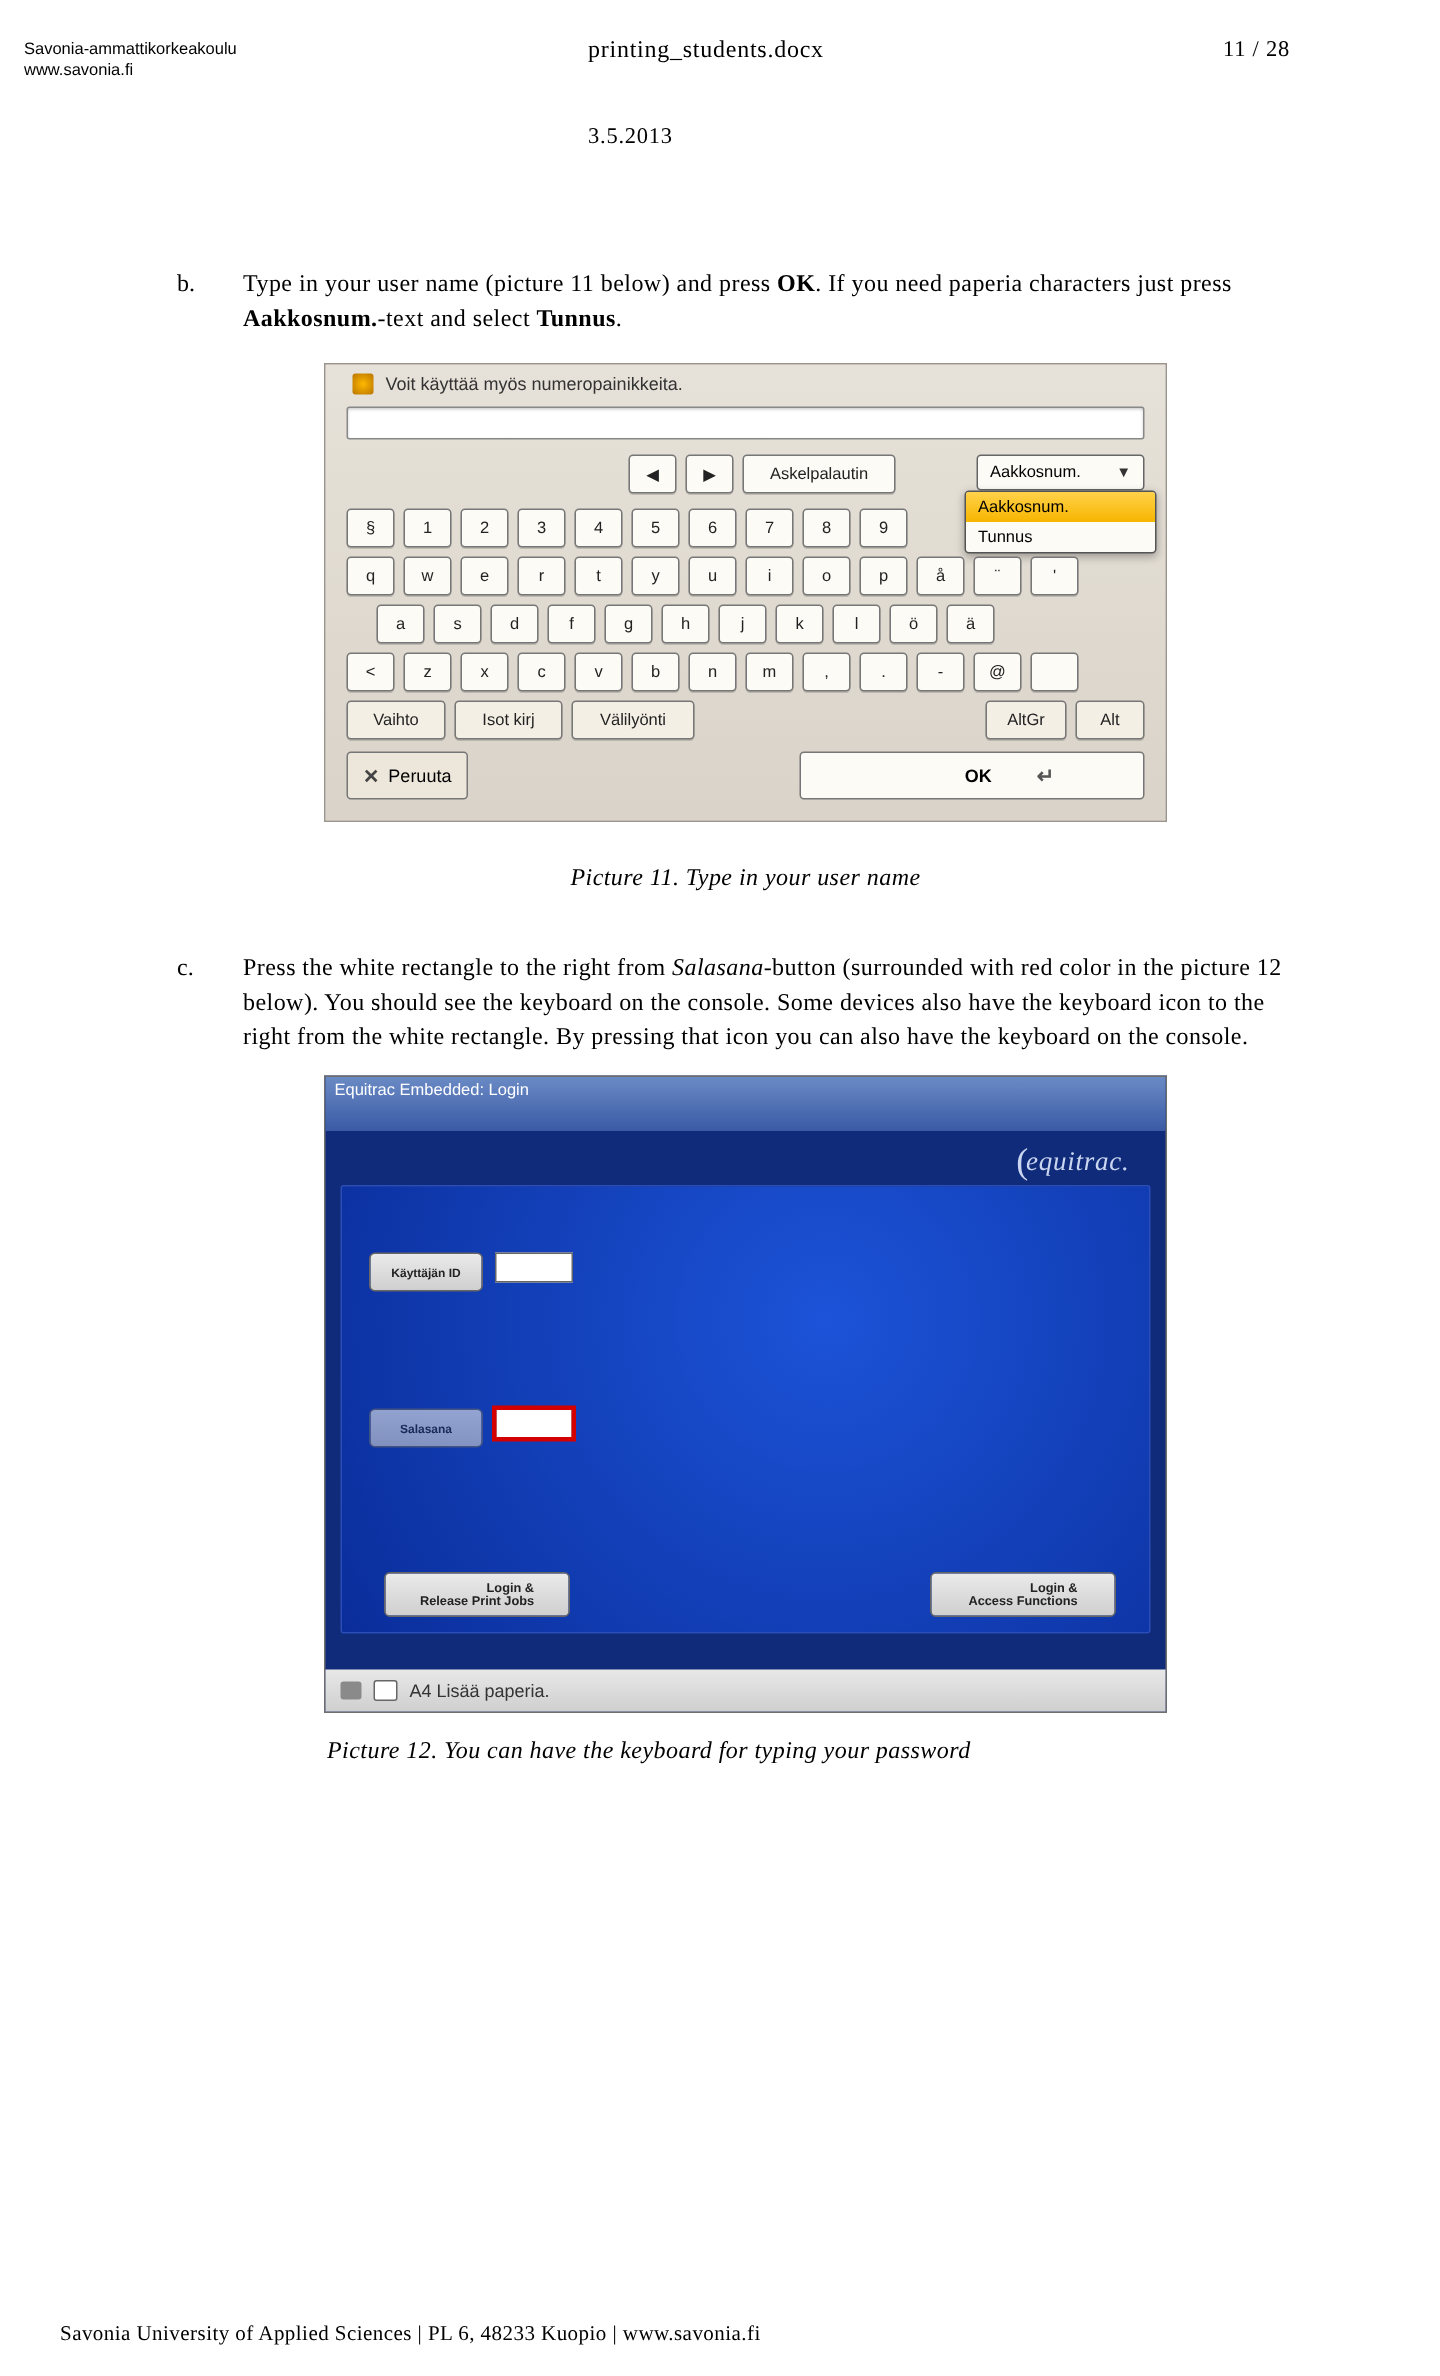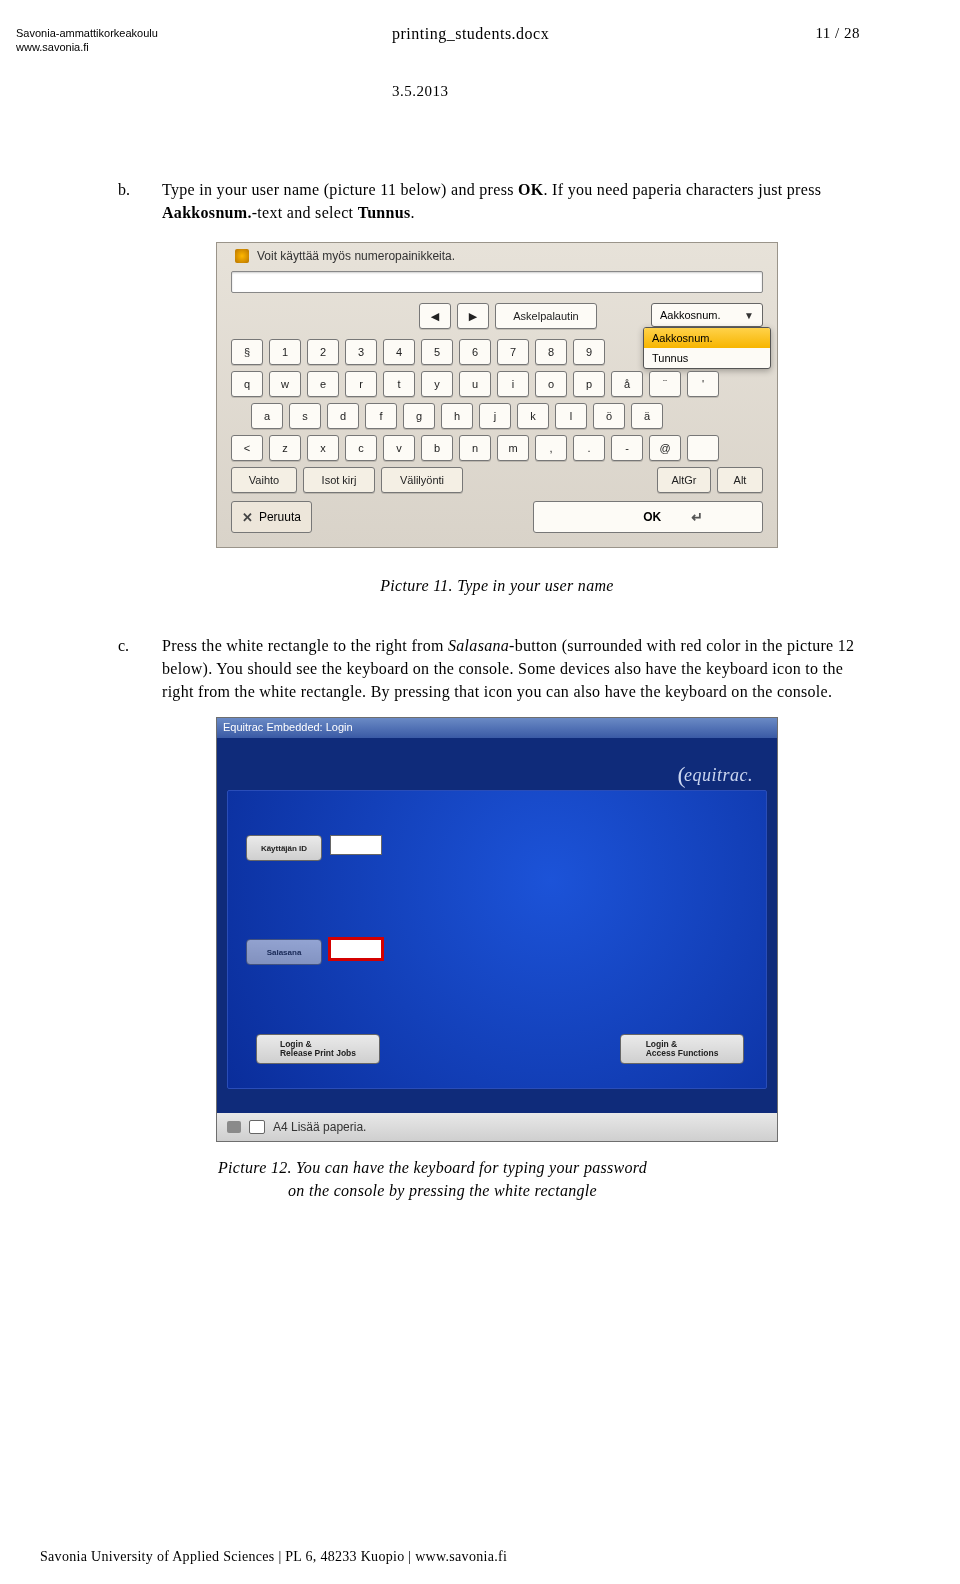--- a/index.html
+++ b/index.html
@@ -44,31 +44,31 @@
   .row-z{top:192px}
   .row-fn{top:224px}
   .row-bottom{top:258px;left:14px;right:14px;display:flex;justify-content:space-between;position:absolute}
   .cancel-btn{display:flex;align-items:center;gap:6px;padding:3px 10px;height:24px;border:1px solid #777;border-radius:3px;background:#ede6da;font:400 12px Arial}
   .ok-btn{display:flex;align-items:center;justify-content:center;gap:30px;padding:3px 14px 3px 64px;width:150px;height:24px;border:1px solid #777;border-radius:3px;background:#fdfbf6;font:700 12px Arial}
   .enter-glyph{font:700 14px Arial;color:#555}
   .x-glyph{font:700 13px Arial;color:#444}
   .chev{font:400 10px Arial;color:#333}
   
   .pic12{width:562px;height:425px;margin:14px auto 0;position:relative;box-sizing:border-box;background:#0f2b7a;border:1px solid #6e6e6e}
-  .pic12-title{position:absolute;left:0;right:0;top:0;height:20px;background:linear-gradient(#6a8ac5,#3a5aa5);font:400 11px Arial;color:#fff;padding:3px 6px;box-sizing:border-box}
+  .pic12-title{position:absolute;left:0;right:0;top:0;height:36px;background:linear-gradient(#6a8ac5,#3a5aa5);font:400 11px Arial;color:#fff;padding:3px 6px;box-sizing:border-box}
   .eq-logo{position:absolute;right:24px;top:42px;font:italic 400 18px Georgia,serif;color:#cbd6f0;letter-spacing:0.5px}
   .eq-logo::before{content:"(";font-style:normal;margin-right:-2px;color:#cbd6f0;font-size:24px;position:relative;top:2px}
   .pic12-inner{position:absolute;left:10px;right:10px;top:72px;bottom:52px;border:1px solid #2a4db8;background:radial-gradient(circle at 60% 30%,#1c53d8,#0a2d9a);border-radius:2px}
   .field-row{position:absolute;display:flex;align-items:flex-start;gap:8px}
   .field-row.uid{left:18px;top:44px}
   .field-row.pwd{left:18px;top:148px}
   .field-btn{width:74px;height:24px;background:linear-gradient(#eaeaea,#cfcfcf);border:1px solid #666;border-radius:4px;font:700 8px Arial;color:#222;display:flex;align-items:center;justify-content:center;text-align:center}
   .field-box{width:50px;height:18px;background:#fff;border:1px solid #666}
   .field-box.red{outline:3px solid #d40000;outline-offset:-1px}
-  .btm-btn{position:absolute;bottom:24px;height:28px;background:linear-gradient(#eaeaea,#cfcfcf);border:1px solid #666;border-radius:4px;font:700 8.5px Arial;color:#222;display:flex;align-items:center;justify-content:center;text-align:left;line-height:1.1;padding:0 6px}
+  .btm-btn{position:absolute;bottom:10px;height:28px;background:linear-gradient(#eaeaea,#cfcfcf);border:1px solid #666;border-radius:4px;font:700 8.5px Arial;color:#222;display:flex;align-items:center;justify-content:center;text-align:right;line-height:1.1;padding:0 6px}
   .btm-btn.left{left:28px;width:110px}
   .btm-btn.right{right:22px;width:110px}
   .pic12-status{position:absolute;left:0;right:0;bottom:0;height:28px;background:linear-gradient(#e8e8e8,#cfcfcf);display:flex;align-items:center;gap:8px;padding:0 10px;font:400 12px Arial;color:#333}
   .status-icon{width:14px;height:12px;background:#8a8a8a;border-radius:2px}
   .status-icon2{width:14px;height:12px;background:#fff;border:1px solid #666;border-radius:2px}
   
   .footer{position:absolute;left:40px;bottom:20px;font:400 14px/1 Georgia,serif;letter-spacing:0.3px}
   
   .swirl{width:40px;height:40px;position:relative}
   .swirl svg{width:40px;height:40px}
@@ -225,19 +225,18 @@
         <div class="btm-btn right">Login &amp;<br>Access Functions</div>
       </div>
       <div class="pic12-status">
         <span class="status-icon"></span>
         <span class="status-icon2"></span>
         <span>A4  Lisää paperia.</span>
       </div>
     </div>
 
     <p class="caption-left">Picture 12. You can have the keyboard for typing your password</p>
-    <p class="caption-left" style="margin-top:0;margin-left:170px">on the console by pressing the white rectangle</p>
 
   </div>
 
   <div class="footer">Savonia University of Applied Sciences | PL 6, 48233 Kuopio | www.savonia.fi</div>
 
 </div>
 
 </body></html>

